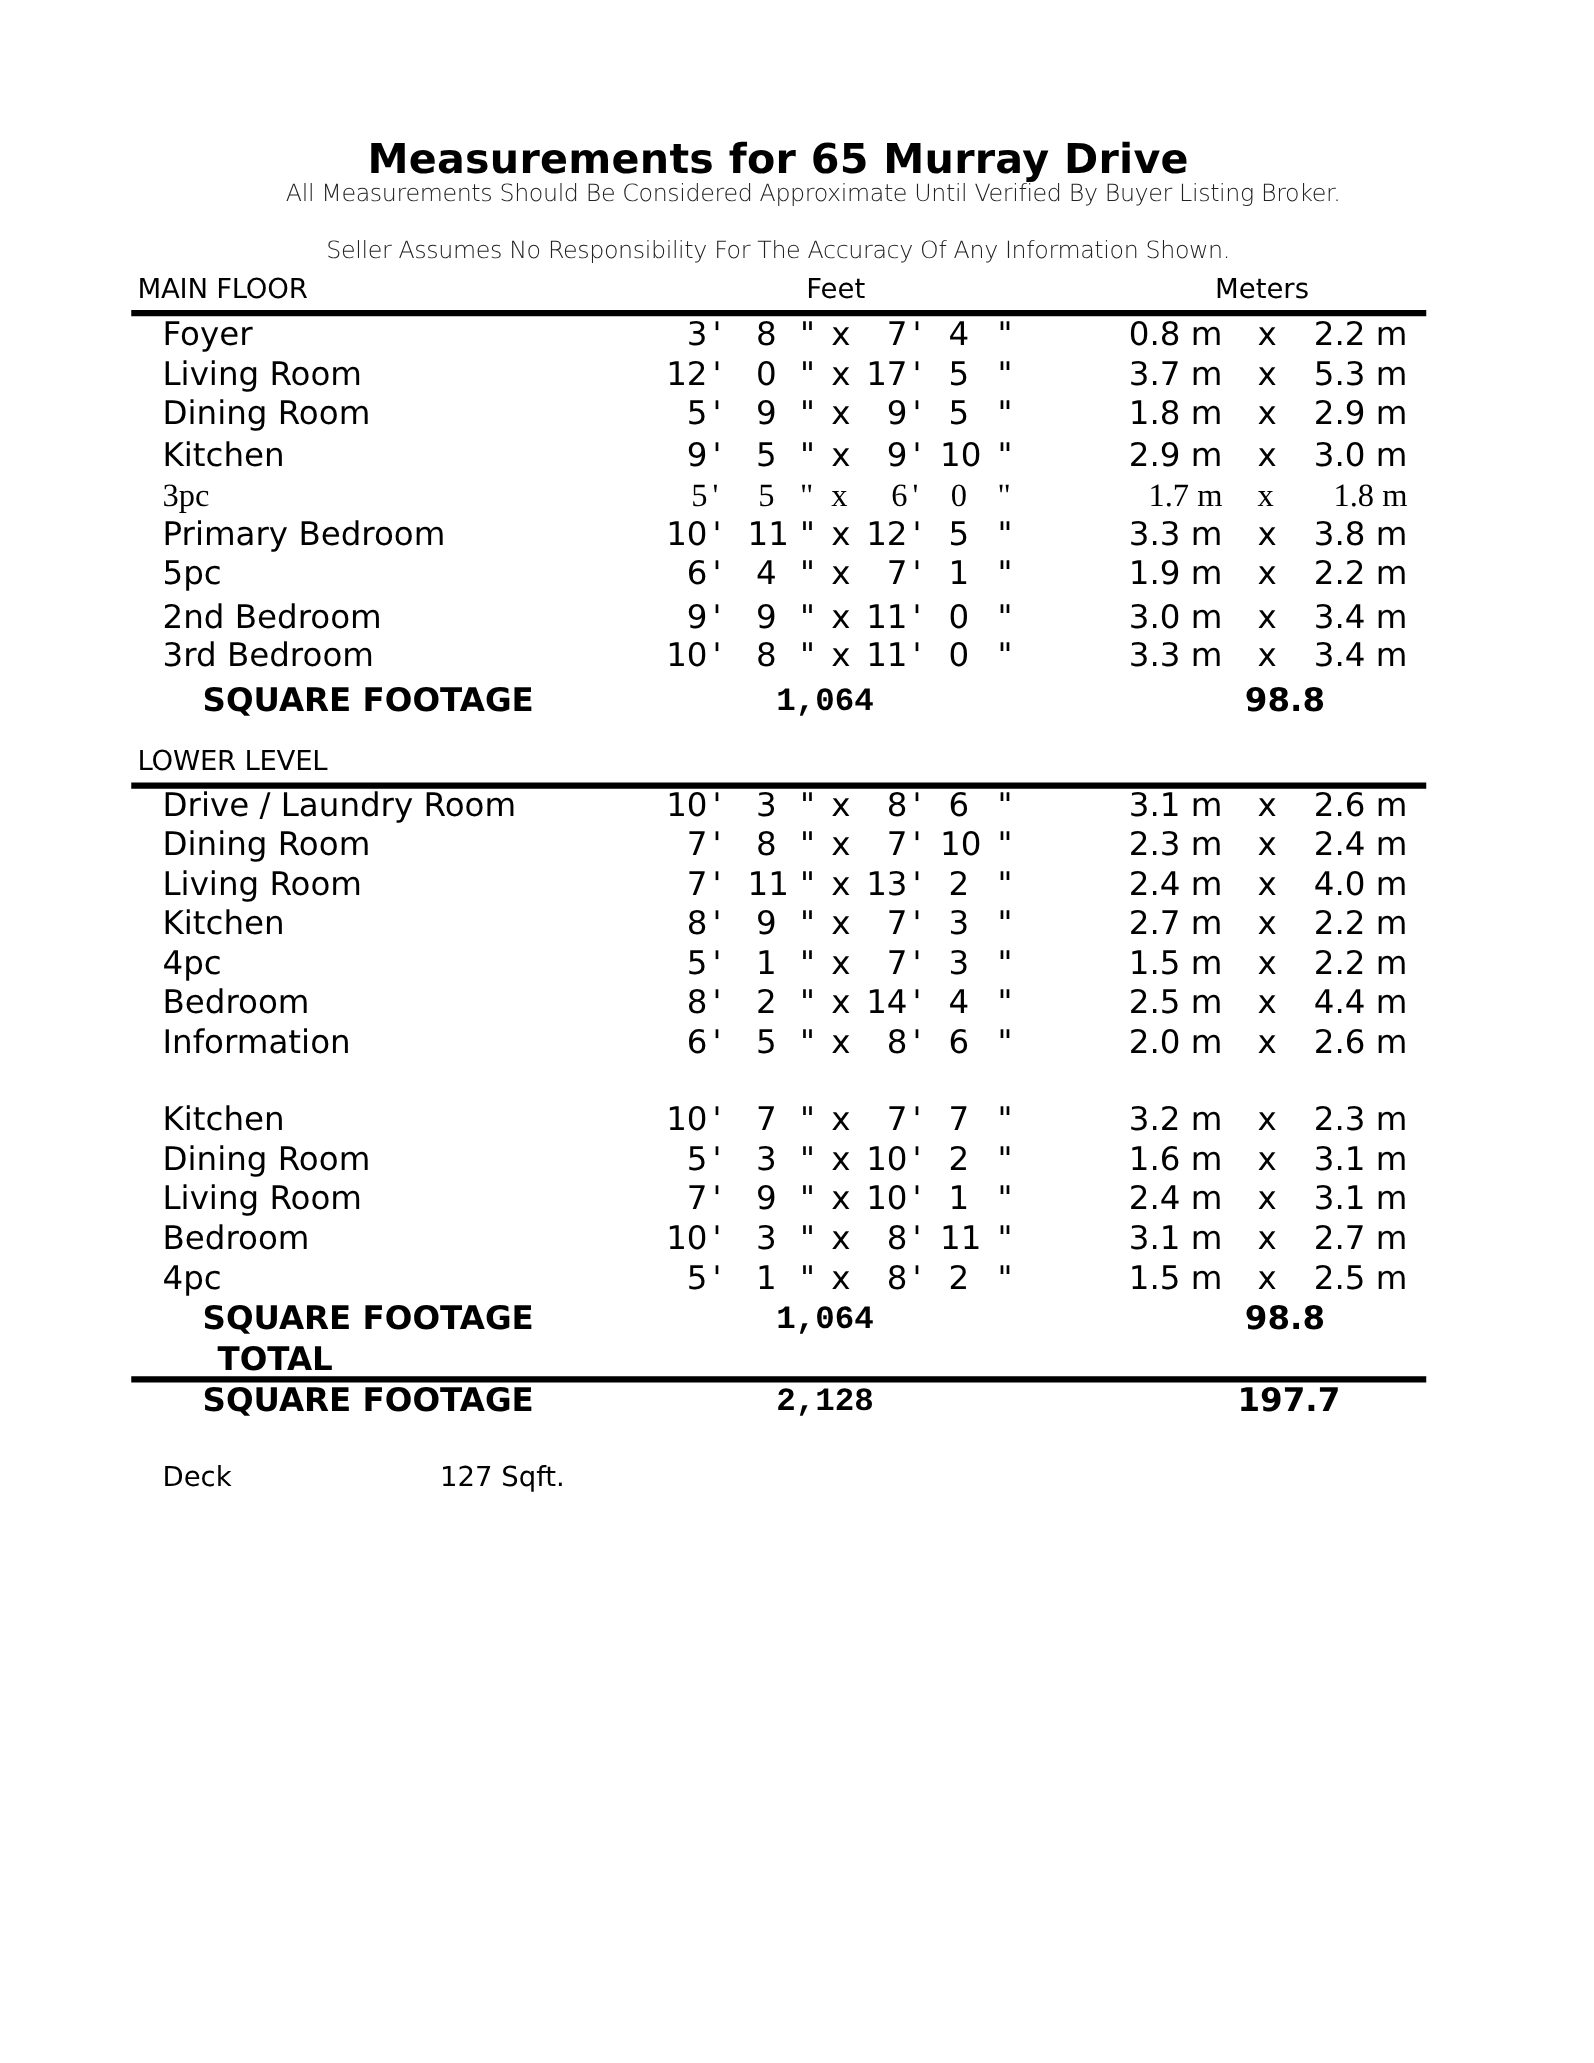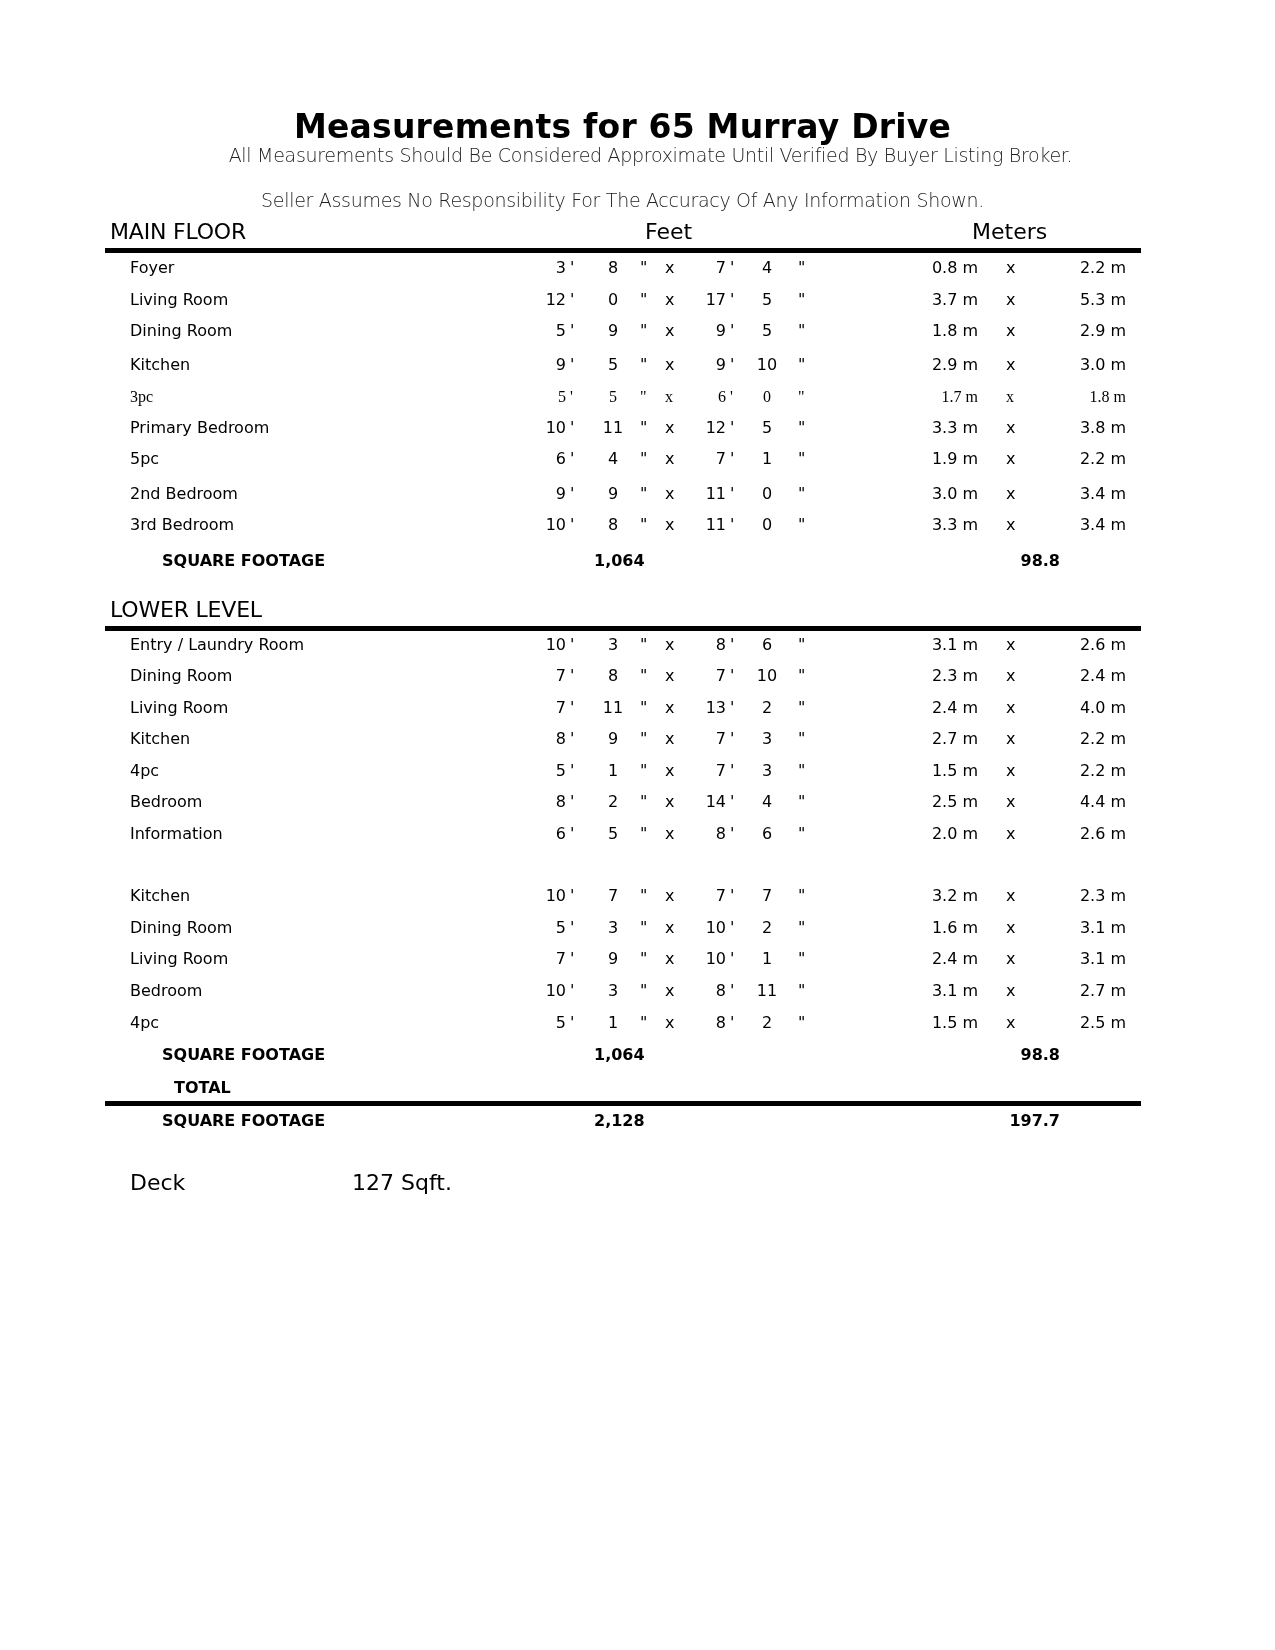--- a/index.html
+++ b/index.html
@@ -4,37 +4,37 @@
 <style>
   html, body { margin:0; padding:0; background:#ffffff; }
   body { width:1275px; height:1650px; position:relative; overflow:hidden;
          font-family:"DejaVu Sans", sans-serif; color:#000; }
   .abs { position:absolute; white-space:nowrap; }
   .title { left:0; width:1245px; text-align:center; top:107px; font-size:33px; font-weight:bold; letter-spacing:0.2px; }
   .disc { left:0; width:1245px; text-align:center; font-size:19px; font-weight:300; letter-spacing:-0.3px; color:#222; }
   .sec { left:110px; font-size:22px; letter-spacing:-0.2px; }
   .colhead { font-size:22px; }
   .rule { position:absolute; left:105px; width:1036px; height:5px; background:#000; }
-  .row { position:absolute; left:0; width:1275px; height:30px; font-size:16px; }
+  .row { position:absolute; left:0; width:1275px; height:30px; font-size:26px; }
   .row span { position:absolute; top:0; white-space:nowrap; line-height:30px; }
   .room { left:130px; }
   .f1 { left:520px; width:46px; text-align:right; }
   .ap1 { left:570px; }
   .i1 { left:598px; width:30px; text-align:center; }
   .q1 { left:640px; }
   .x1 { left:665px; }
   .f2 { left:680px; width:46px; text-align:right; }
   .ap2 { left:730px; }
   .i2 { left:752px; width:30px; text-align:center; }
   .q2 { left:798px; }
   .m1 { left:870px; width:108px; text-align:right; }
   .x2 { left:1006px; }
   .m2 { left:1030px; width:96px; text-align:right; }
   .sqlabel { left:162px; font-weight:bold; }
-  .sqft { left:594px; width:80px; text-align:left; font-weight:bold; }
+  .sqft { left:620px; width:80px; text-align:center; font-weight:bold;font-family:Liberation Mono, monospace; }
   .sqm { left:990px; width:70px; text-align:right; font-weight:bold; }
   .deck { font-size:22px; }
 </style>
 </head>
 <body>
 
 <div class="abs title">Measurements for 65 Murray Drive</div>
 <div class="abs disc" style="top:144px;padding-left:28px;">All Measurements Should Be Considered Approximate Until Verified By Buyer Listing Broker.</div>
 <div class="abs disc" style="top:189px;">Seller Assumes No Responsibility For The Accuracy Of Any Information Shown.</div>
 
@@ -185,21 +185,21 @@
   <span class="sqlabel">SQUARE FOOTAGE</span>
   <span class="sqft">1,064</span>
   <span class="sqm">98.8</span>
 </div>
 
 <div class="abs sec" style="top:597px;">LOWER LEVEL</div>
 <div class="rule" style="top:626px;"></div>
 
 <div id="lower-rows">
     <div class="row" style="top: 630px;">
-      <span class="room">Entry / Laundry Room</span>
+      <span class="room">Drive / Laundry Room</span>
       <span class="f1">10</span>
       <span class="ap1">'</span>
       <span class="i1">3</span>
       <span class="q1">"</span>
       <span class="x1">x</span>
       <span class="f2">8</span>
       <span class="ap2">'</span>
       <span class="i2">6</span>
       <span class="q2">"</span>
       <span class="m1">3.1 m</span>

